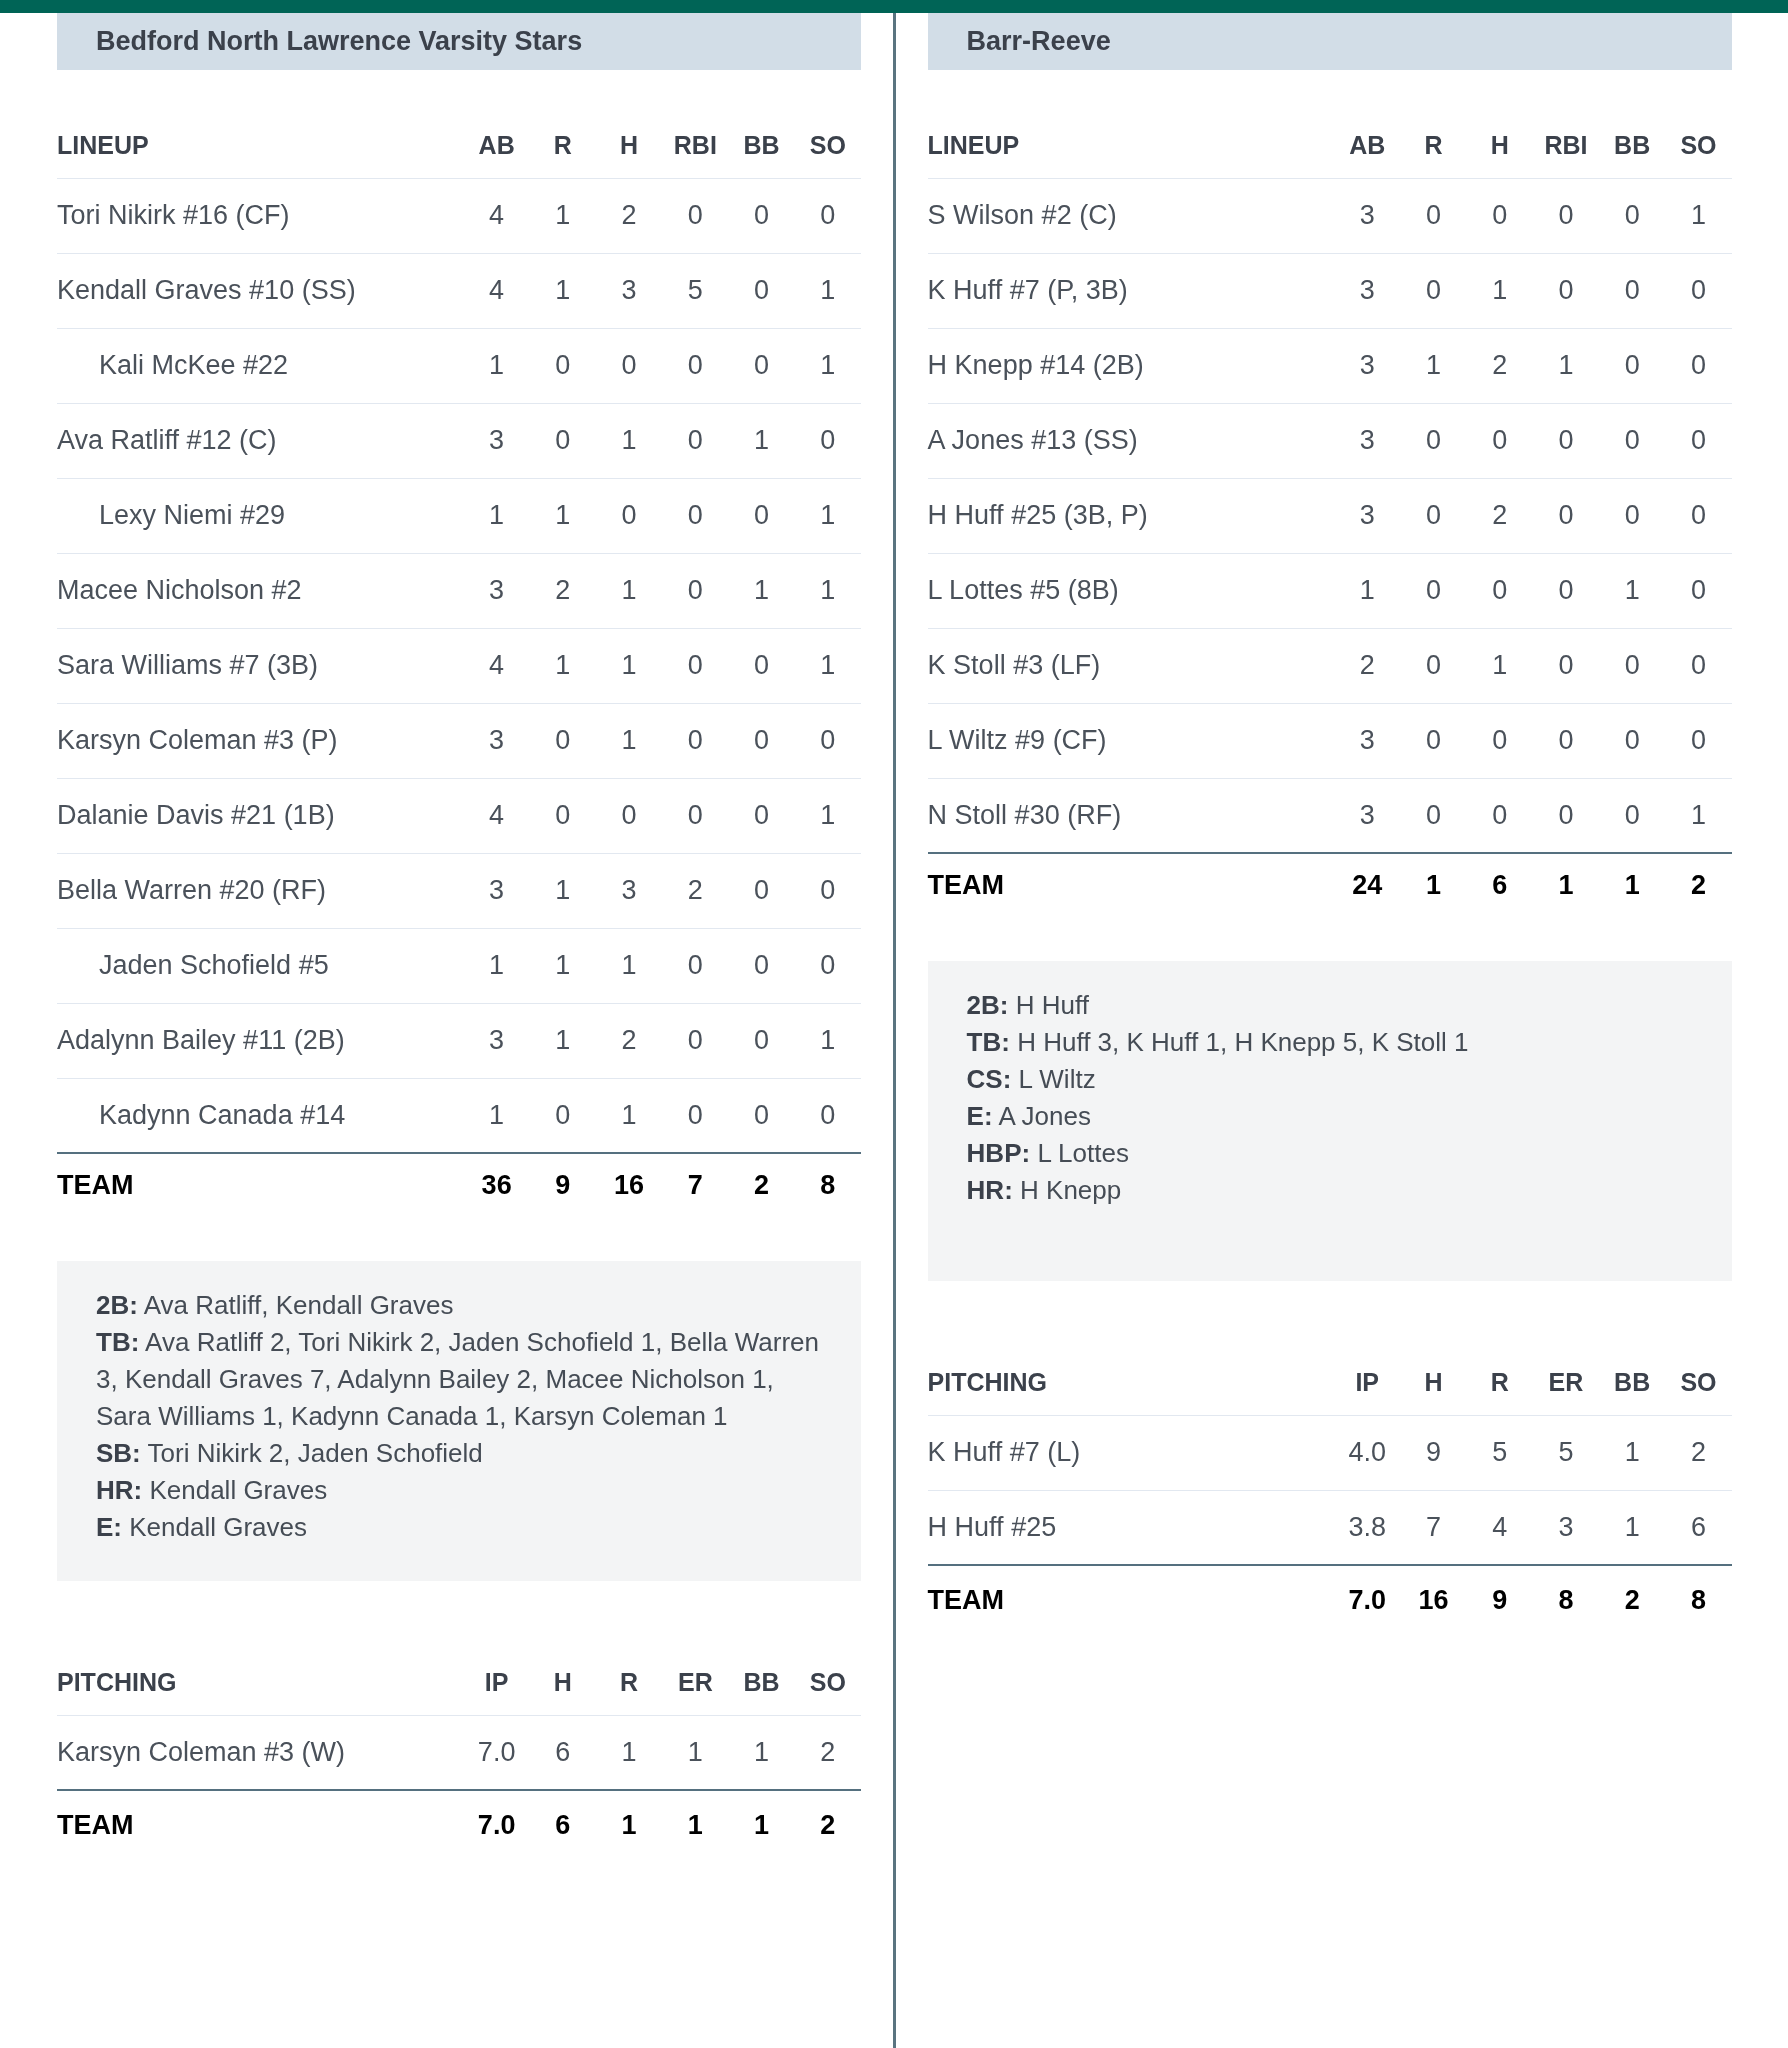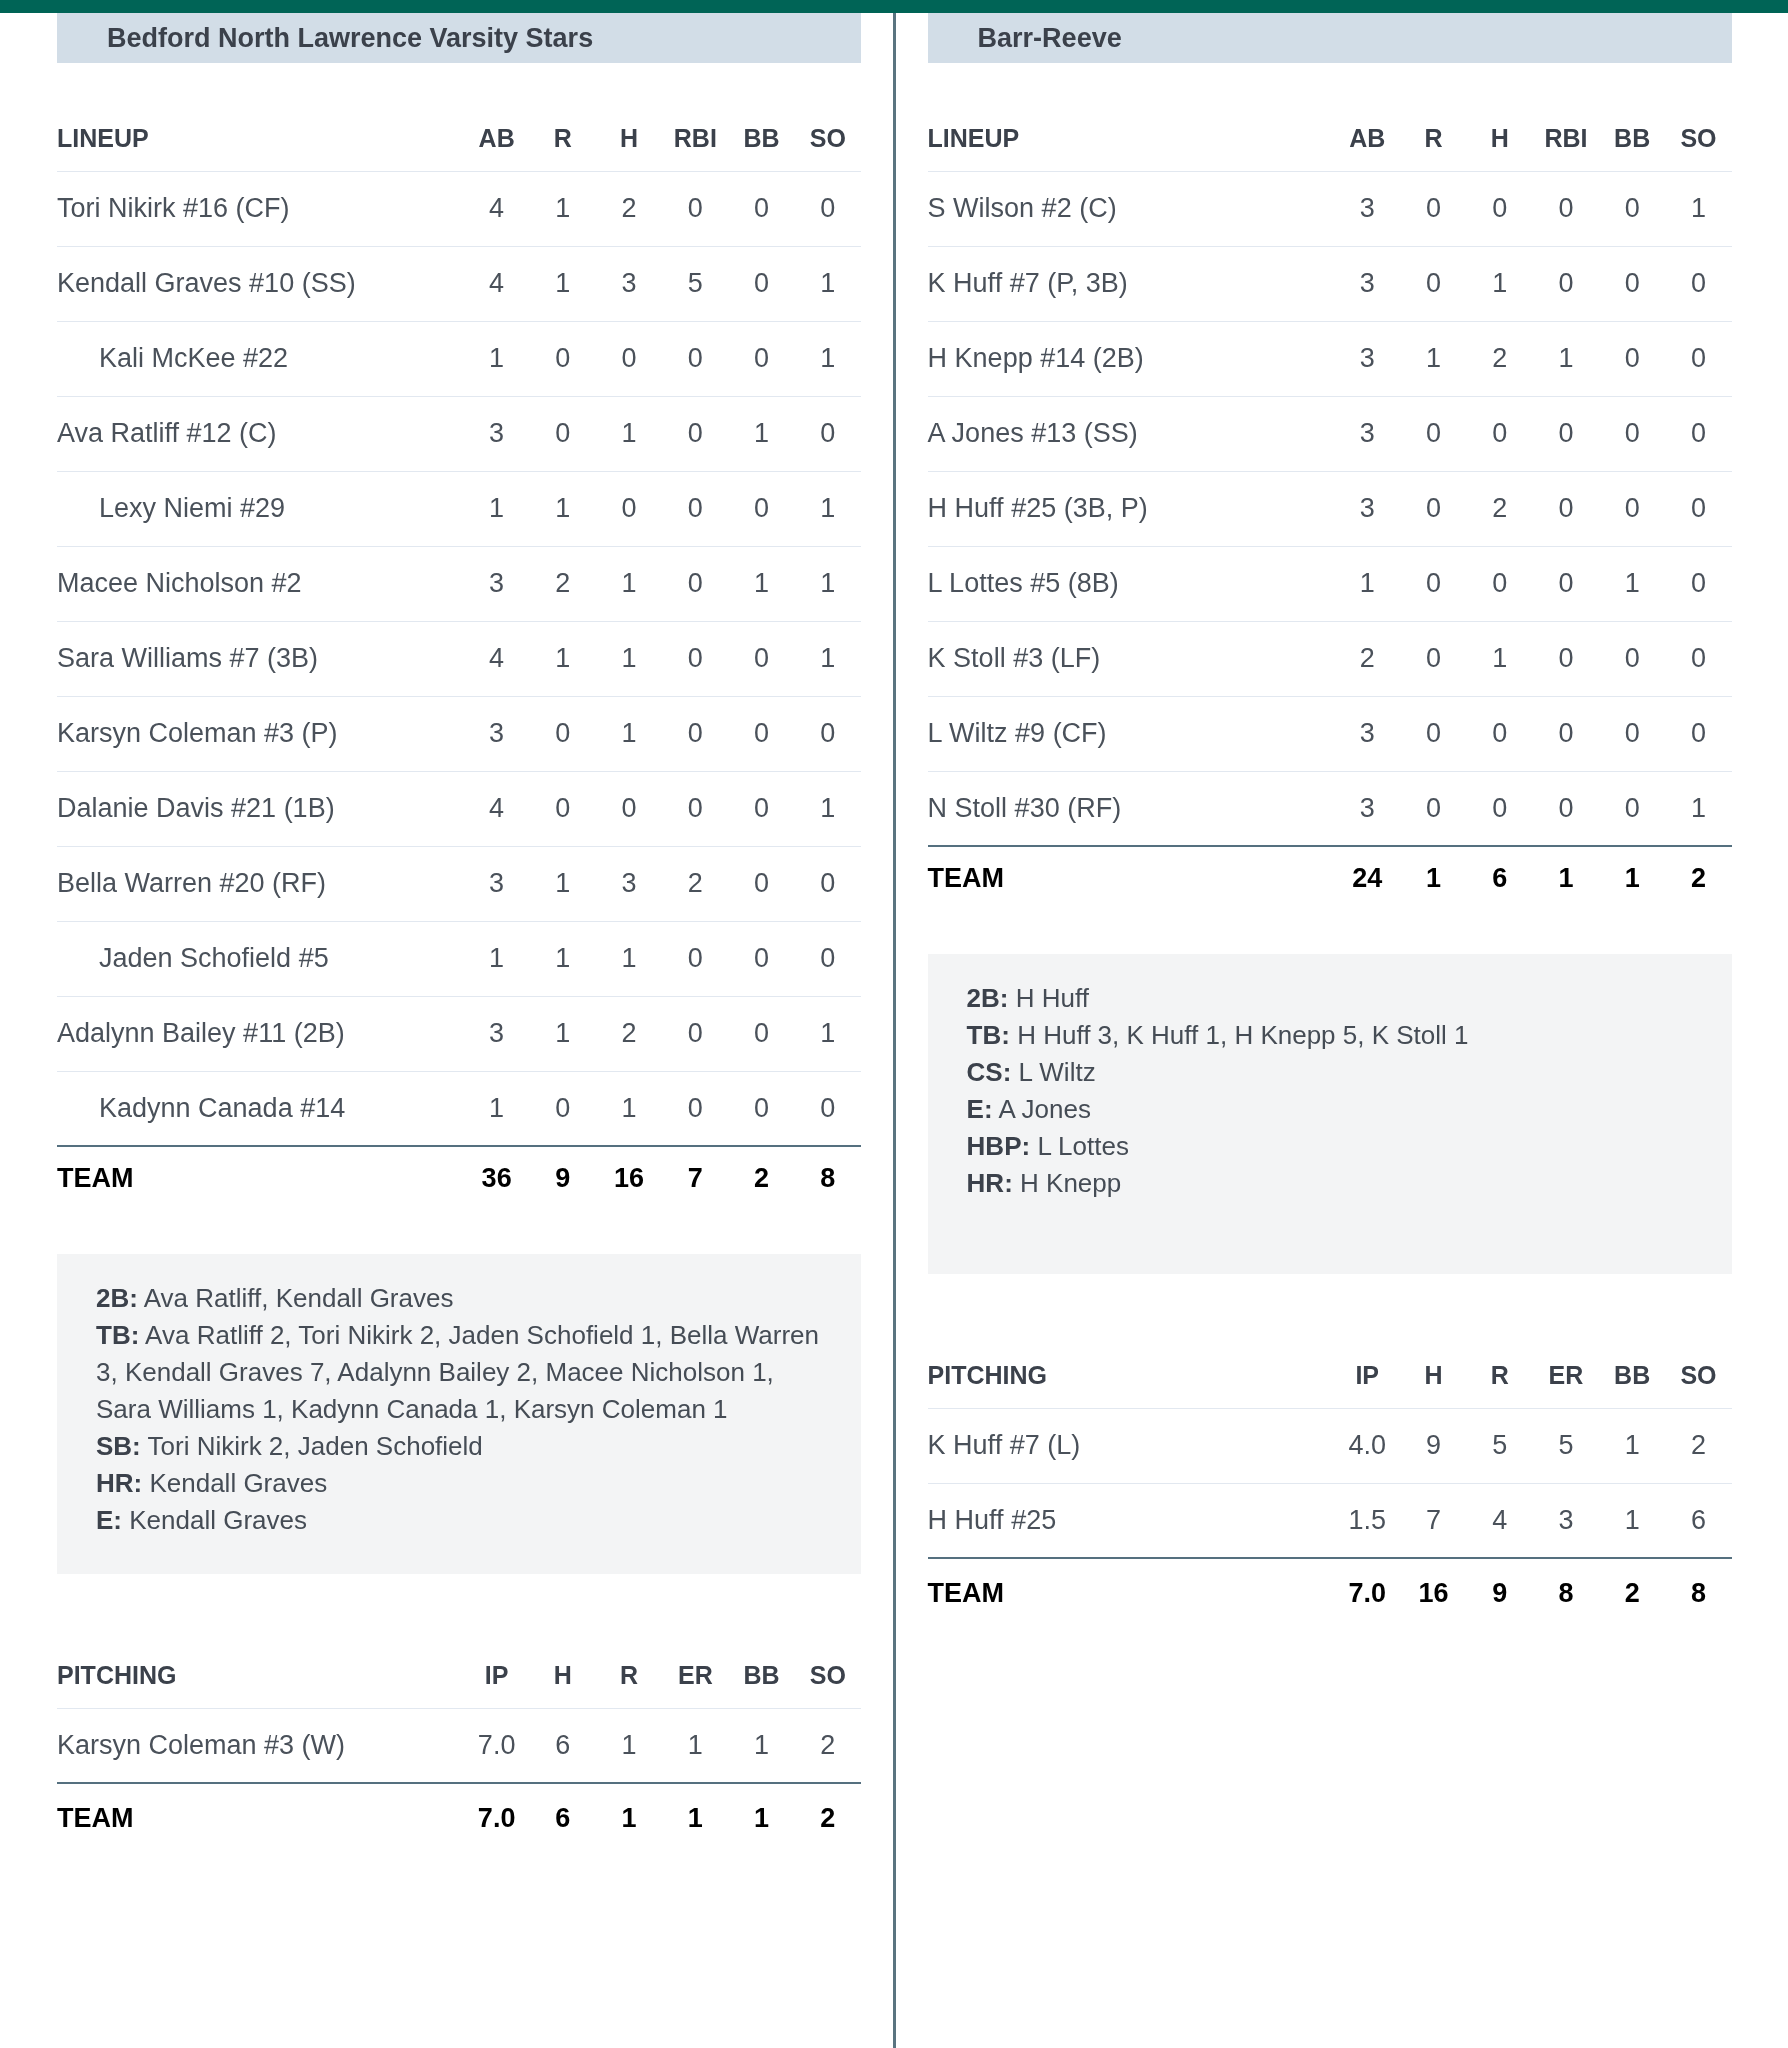--- a/index.html
+++ b/index.html
@@ -8,21 +8,21 @@
     width:1789px; height:2048px; overflow:hidden;
     font-family:"Liberation Sans", sans-serif;
     color:#4a515a;
   }
   .topbar { height:13px; width:100%; background:#006456; }
   .columns { display:flex; padding:0 57px; align-items:stretch; min-height:2035px; }
   .col { width:804px; flex:0 0 804px; }
   .vdivider { flex:0 0 2.6px; background:#5a7480; margin:0 32px; }
 
   .team-header {
-    height:50px; background:#d2dde7; padding-left:50px;
+    height:57px; background:#d2dde7; padding-left:39px;
     display:flex; align-items:center;
   }
   .team-header span { font-size:27px; font-weight:bold; color:#3b414b; }
 
   table.stat-table { width:100%; border-collapse:collapse; table-layout:fixed; }
   table.lineup { margin-top:44px; }
   table.pitching { margin-top:70px; }
   .stat-table col.name-col { width:405px; }
   .stat-table col.num-col { width:66px; }
   .stat-table th {
@@ -428,21 +428,21 @@
             <td class="name">K Huff #7 (L)</td>
             <td class="stat">4.0</td>
             <td class="stat">9</td>
             <td class="stat">5</td>
             <td class="stat">5</td>
             <td class="stat">1</td>
             <td class="stat">2</td>
           </tr>
           <tr class="player-row">
             <td class="name">H Huff #25</td>
-            <td class="stat">1.5</td>
+            <td class="stat">3.8</td>
             <td class="stat">7</td>
             <td class="stat">4</td>
             <td class="stat">3</td>
             <td class="stat">1</td>
             <td class="stat">6</td>
           </tr>
         </tbody>
       <tfoot>
           <tr>
             <td class="name">TEAM</td>

